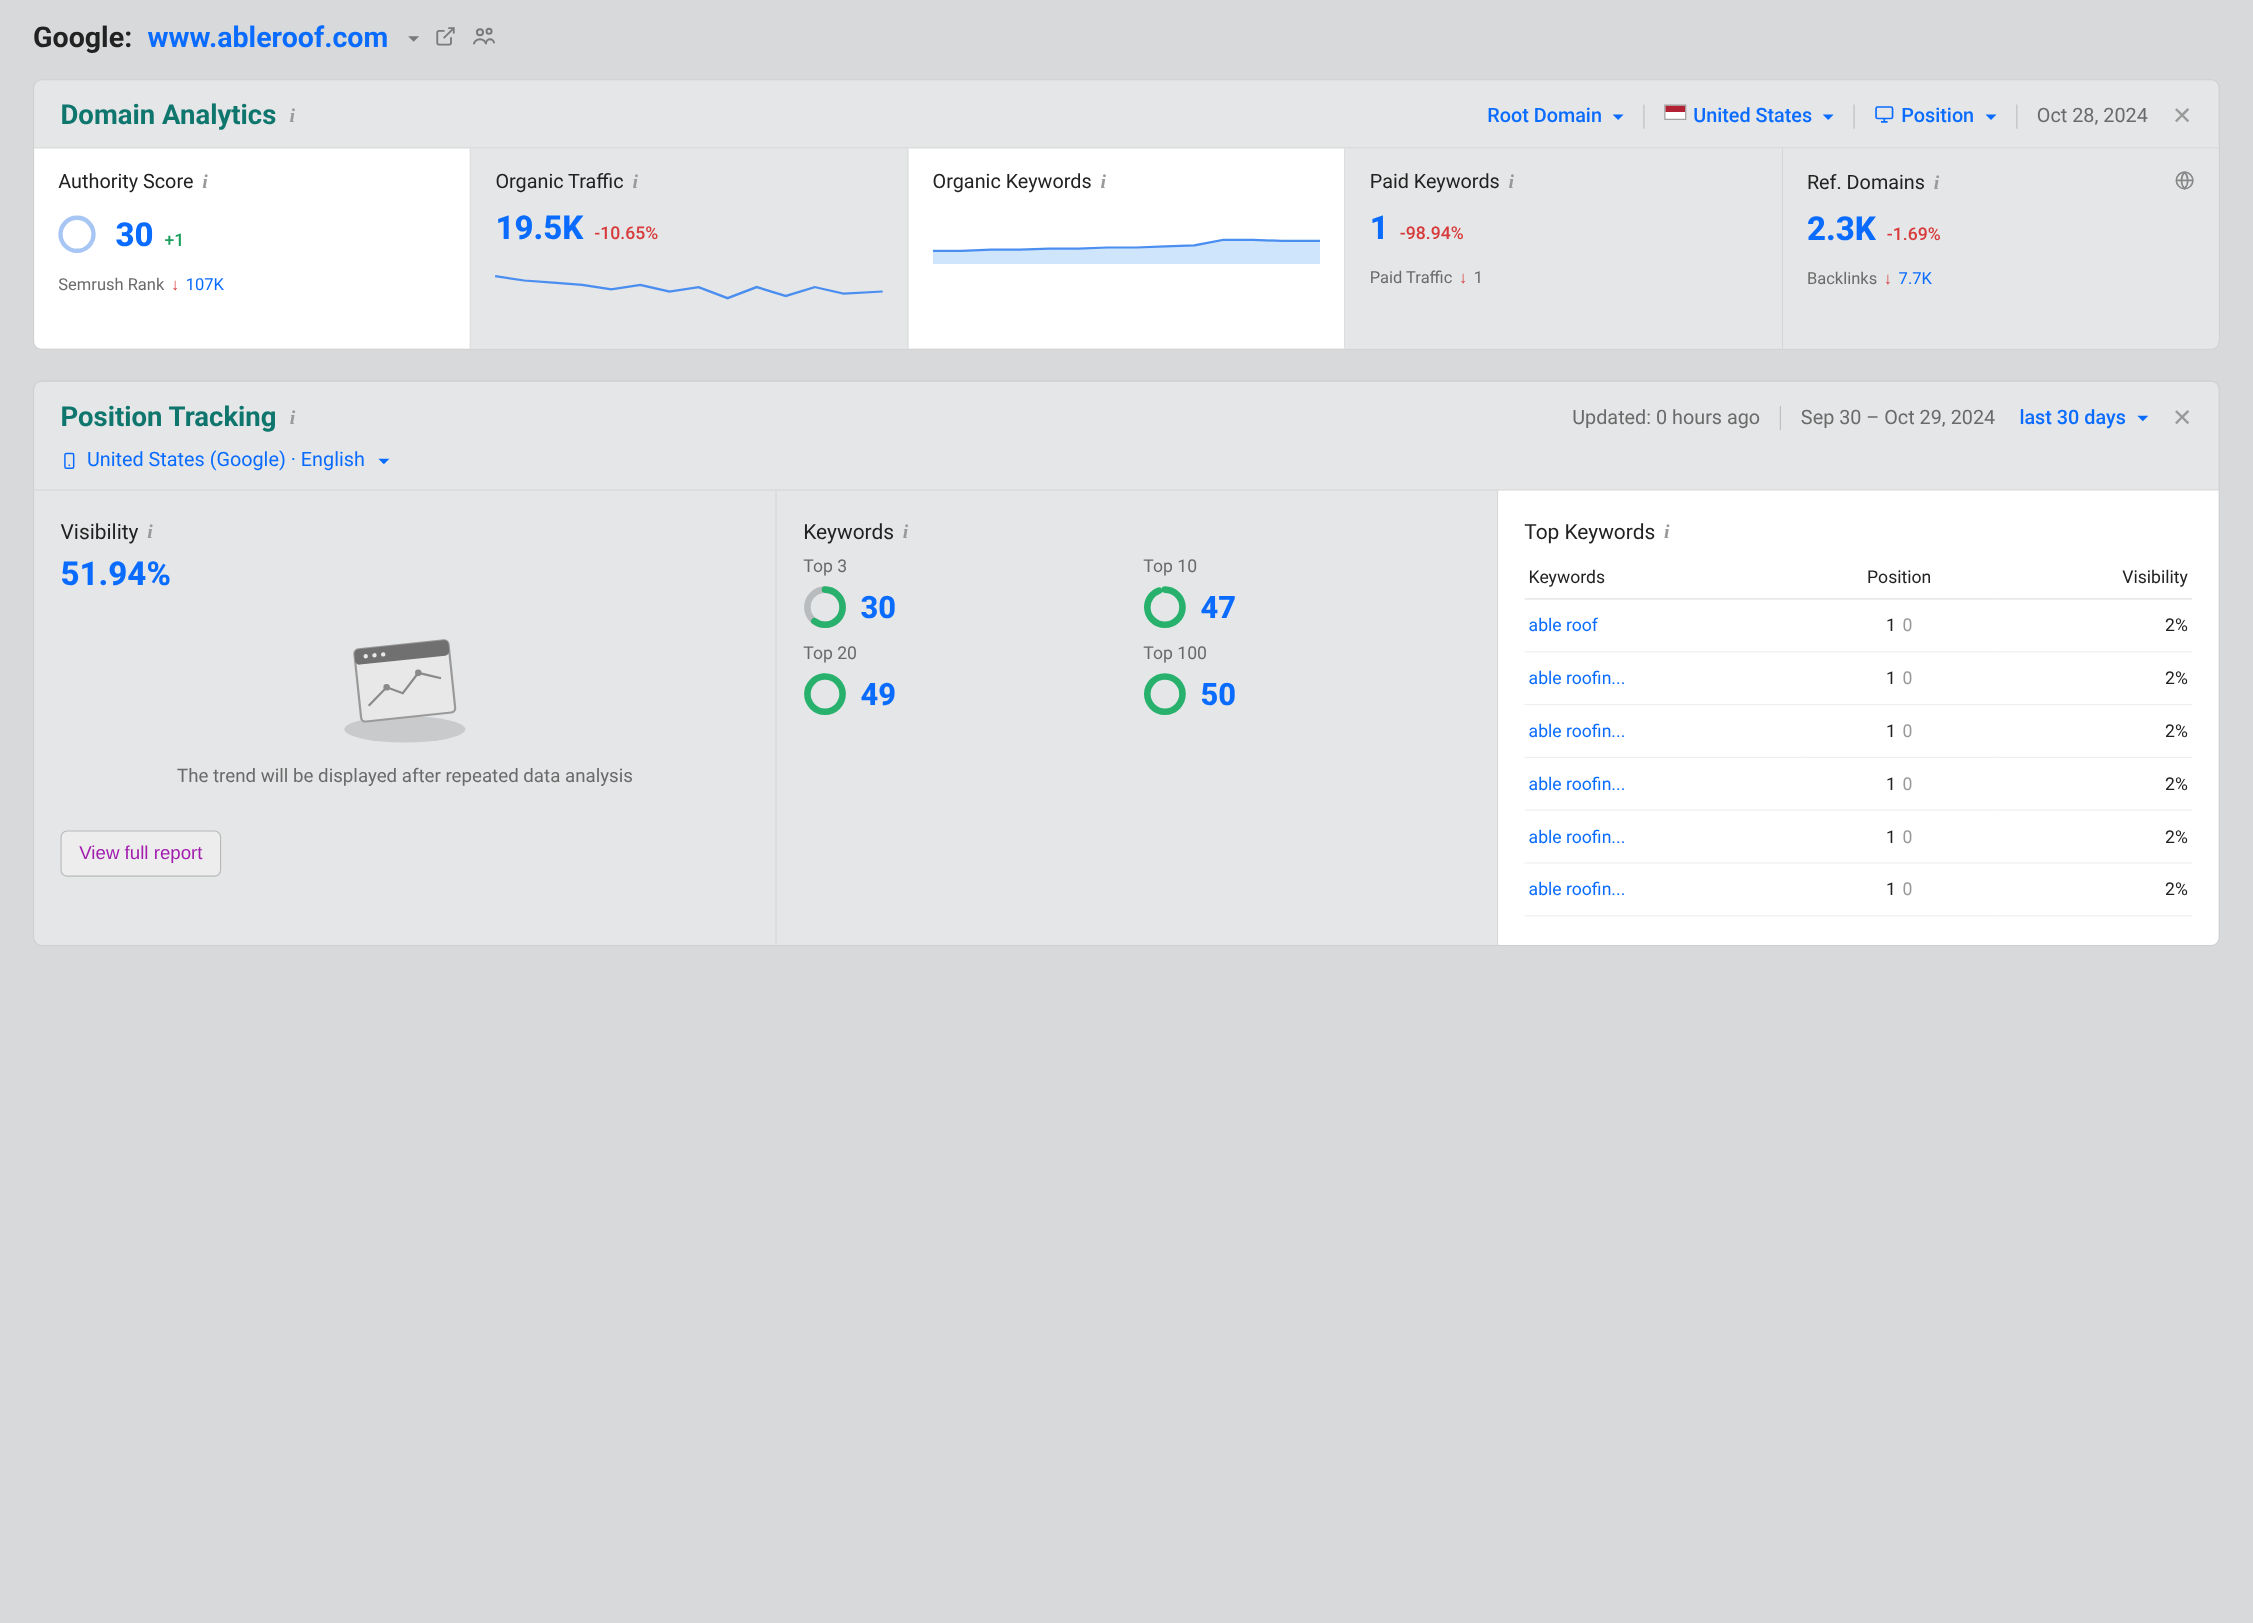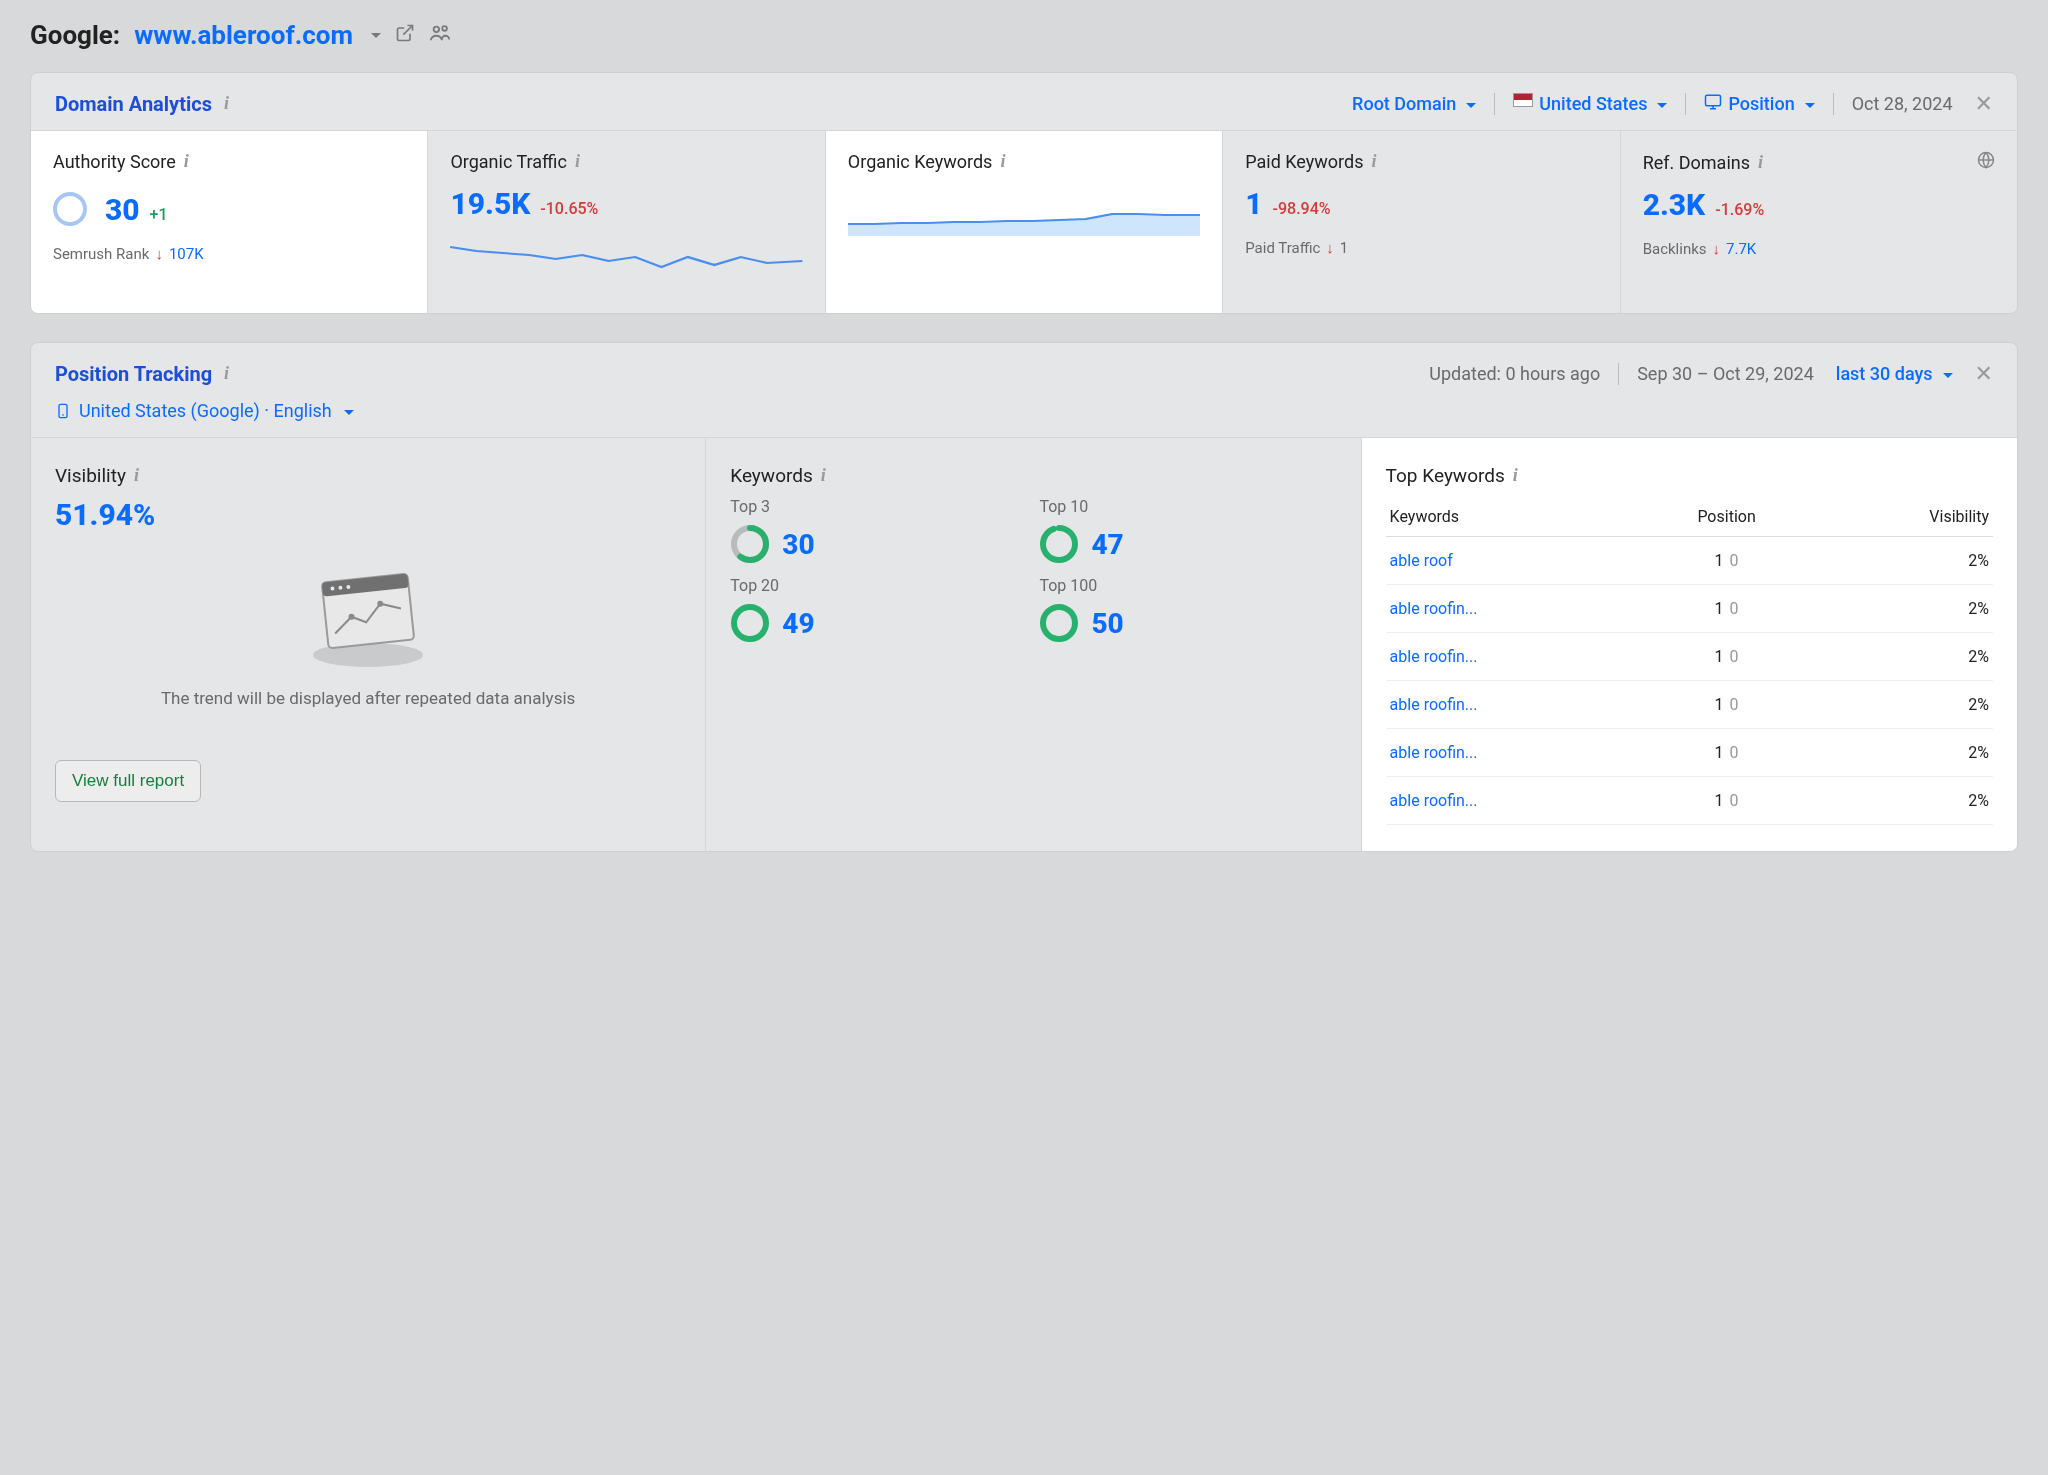--- a/index.html
+++ b/index.html
@@ -26,21 +26,21 @@
     border-radius: 8px;
     margin-bottom: 28px;
     overflow: hidden;
   }
   .panel-header {
     display: flex;
     align-items: center;
     padding: 18px 24px 14px 24px;
     gap: 12px;
   }
-  .panel-title { font-size: 20px; font-weight: 700; color: #1d4ed8; }
+  .panel-title { font-size: 25px; font-weight: 700; color: #0f766e; }
   .info-icon { color: #9a9a9a; font-style: italic; font-family: serif; font-weight: bold; cursor: pointer; font-size: 18px;}
   .spacer { flex: 1; }
   .filter {
     color: #0a6cff;
     font-size: 18px;
     font-weight: 500;
     cursor: pointer;
     display: inline-flex;
     align-items: flex-start;
     gap: 6px;
@@ -91,26 +91,26 @@
   .pt-body { display: flex; border-top: 1px solid #d6d6d6; }
   .pt-col { padding: 26px 24px; }
   .pt-col.visibility { width: 34%; border-right: 1px solid #d6d6d6; }
   .pt-col.keywords { width: 33%; border-right: 1px solid #d6d6d6; }
   .pt-col.top-keywords { width: 33%; background: #fff; }
   .section-label { font-size: 19px; color: #222; display: flex; align-items: center; gap: 8px; margin-bottom: 10px;}
   .visibility-big { font-size: 30px; font-weight: 800; color: #0a6cff; margin-bottom: 28px;}
   .trend-placeholder { text-align: center; color: #6a6a6a; font-size: 17px; margin-top: 20px; }
   .trend-placeholder svg { display: block; margin: 0 auto 18px auto; }
   .view-full-btn {
-    margin-top: 52px;
+    margin-top: 39px;
     padding: 10px 16px;
     border: 1px solid #b8b8b8;
     border-radius: 6px;
     background: #ededed;
-    color: #15803d;
+    color: #a21caf;
     font-size: 17px;
     cursor: pointer;
   }
 
   .kw-grid { display: grid; grid-template-columns: 1fr 1fr; row-gap: 90px; column-gap: 20px; margin-top: 10px; gap: 12px;}
   .kw-cell-label { font-size: 16px; color: #6a6a6a; margin-bottom: 8px; }
   .kw-cell-row { display: flex; align-items: center; gap: 12px; }
   .donut { position: relative; width: 40px; height: 40px; }
   .donut svg { transform: rotate(-90deg); }
   .kw-val { font-size: 28px; font-weight: 800; color: #0a6cff; }

